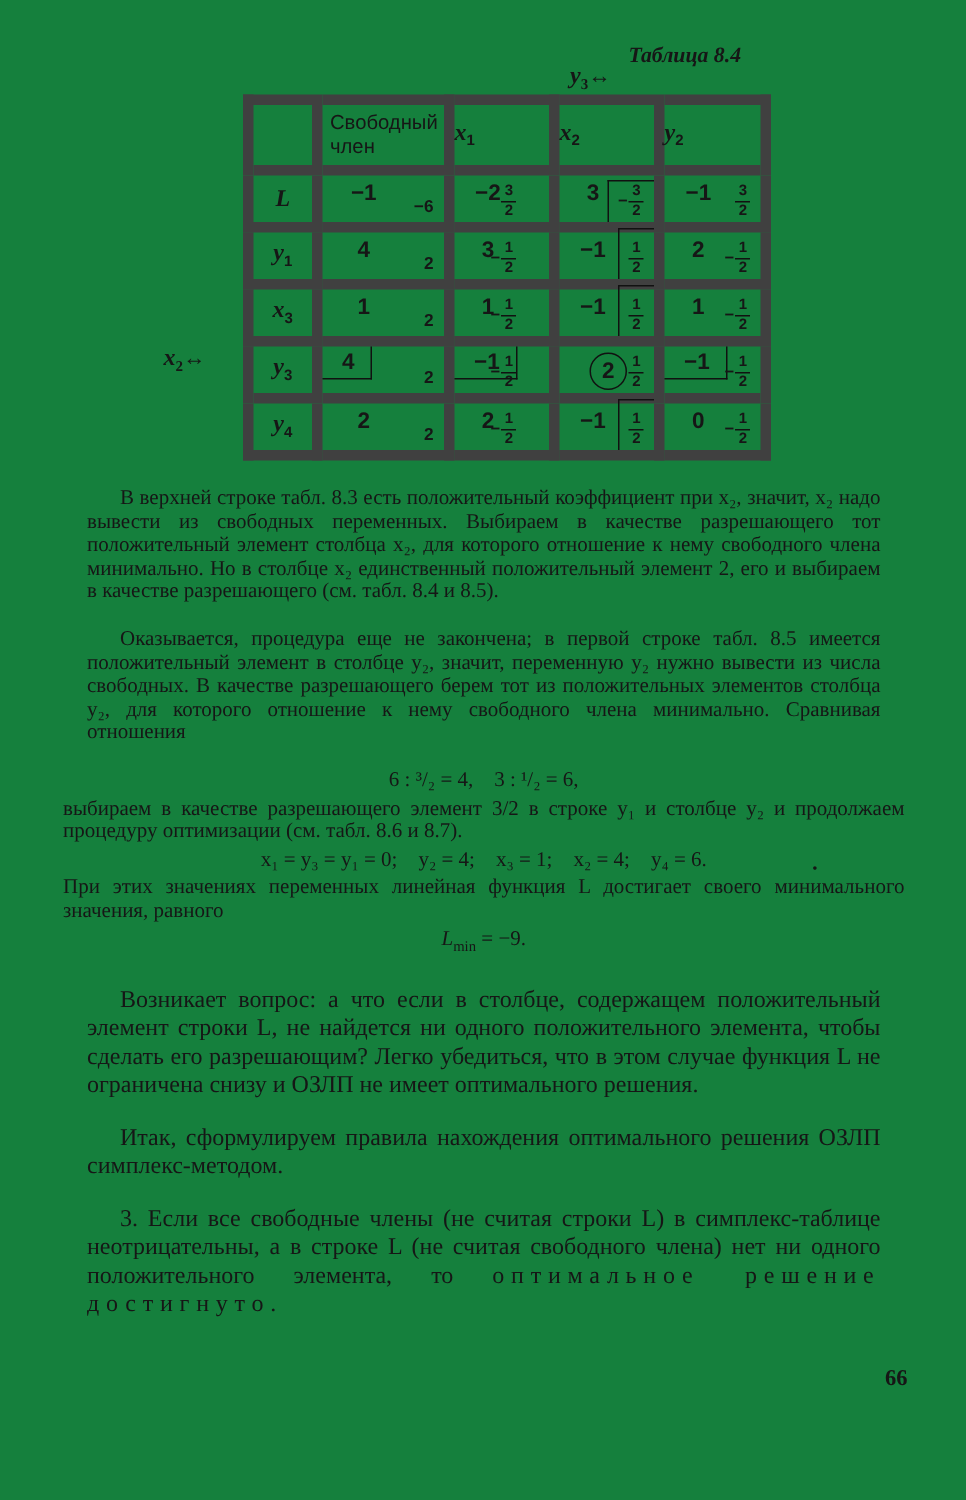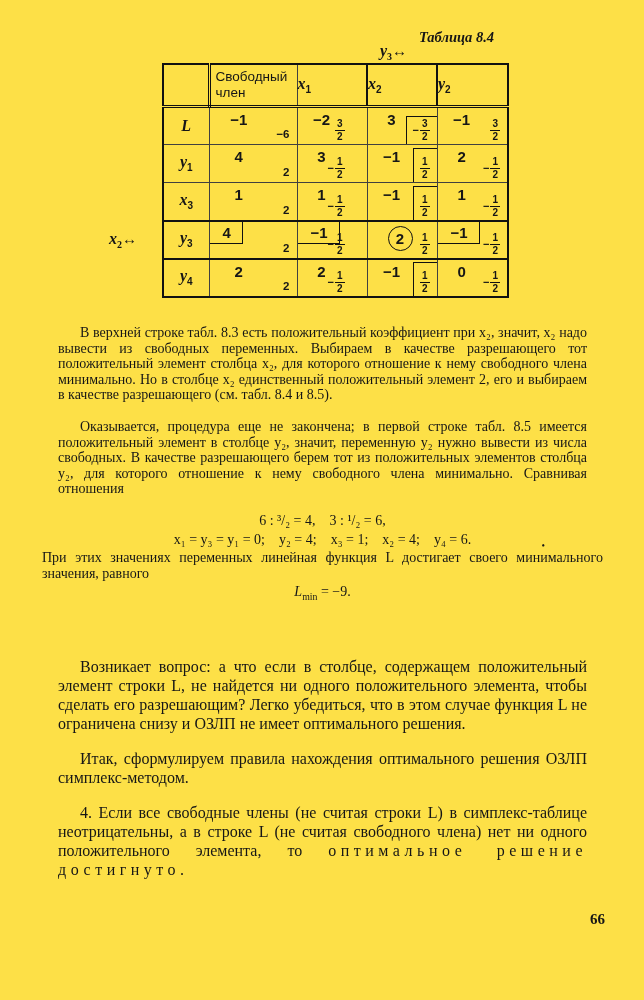--- a/index.html
+++ b/index.html
@@ -1,18 +1,18 @@
 <!DOCTYPE html>
 <html><head>
 <meta charset="utf-8">
 <style>
   html,body{margin:0;padding:0;}
   .page{
     position:relative; width:644px; height:1000px;
-    background:#fde047; color:#161616;
+    background:#15803d; color:#161616;
     font-family:"Liberation Serif", serif;
     overflow:hidden;
   }
   
   .caption{
     position:absolute; left:419px; top:29px;
     font-style:italic; font-weight:700; font-size:14.5px;
     font-family:"Liberation Serif", serif;
   }
   .marker{ position:absolute; font-size:15px; font-weight:700; }
@@ -22,21 +22,21 @@
   .marker-top{ left:380px; top:42px; }
   .marker-left{ left:109px; top:230px;text-align:right; }
 
   table.simplex{
     position:absolute; left:162px; top:63px;
     border-collapse:collapse; table-layout:fixed;
     width:345px; height:230px;
     font-family:"Liberation Sans", sans-serif;
   }
   table.simplex th, table.simplex td{
-    border:1px solid #404040; padding:0; position:relative;
+    border:7px solid #404040; padding:0; position:relative;
   }
   table.simplex{ border:2px solid #111; }
   tr.hdr th{ border-bottom:3px double #111; height:40px; }
   th.rowlab, tr.hdr th.c0{ border-right:3px double #111; }
   td.colx2, tr.hdr th.c3{ border-left:2px solid #111; border-right:2px solid #111; }
   tr.pivot td, tr.pivot th{ border-top:2px solid #111; border-bottom:2px solid #111; }
   tr.datarow{ height:38px; }
 
   tr.hdr th{ font-weight:400; font-size:13.5px; text-align:left; vertical-align:middle; }
   tr.hdr th.c1{ text-align:left; padding-left:5px; line-height:1.15; }
@@ -307,33 +307,34 @@
               </span></span>
           </td>
         </tr>
       </tbody>
   </table>
 
   <div class="body-small">
     <p class="para">В верхней строке табл. 8.3 есть положительный коэффициент при x₂, значит, x₂ надо вывести из свободных переменных. Выбираем в качестве разрешающего тот положительный элемент столбца x₂, для которого отношение к нему свободного члена минимально. Но в столбце x₂ единственный положительный элемент 2, его и выбираем в качестве разрешающего (см. табл. 8.4 и 8.5).</p>
     <p class="para">Оказывается, процедура еще не закончена; в первой строке табл. 8.5 имеется положительный элемент в столбце y₂, значит, переменную y₂ нужно вывести из числа свободных. В качестве разрешающего берем тот из положительных элементов столбца y₂, для которого отношение к нему свободного члена минимально. Сравнивая отношения</p>
     <div class="formula">6 : ³/₂ = 4, 3 : ¹/₂ = 6,</div>
+    <p class="noindent">выбираем в качестве разрешающего элемент 3/2 в строке y₁ и столбце y₂ и продолжаем процедуру оптимизации (см. табл. 8.6 и 8.7).</p>
     <div class="formula">
       <span>x₁ = y₃ = y₁ = 0; y₂ = 4; x₃ = 1; x₂ = 4; y₄ = 6.</span>
       <span class="bullet">•</span>
     </div>
     <p class="noindent">При этих значениях переменных линейная функция L достигает своего минимального значения, равного</p>
     <div class="formula f3">
       <i>L</i><sub>min</sub><span> = −9.</span>
     </div>
   </div>
 
   <div class="body-large">
     <p class="para">Возникает вопрос: а что если в столбце, содержащем положительный элемент строки L, не найдется ни одного положительного элемента, чтобы сделать его разрешающим? Легко убедиться, что в этом случае функция L не ограничена снизу и ОЗЛП не имеет оптимального решения.</p>
     <p class="para">Итак, сформулируем правила нахождения оптимального решения ОЗЛП симплекс-методом.</p>
     <p class="para">
-      <span>4. Если все свободные члены (не считая строки L) в симплекс-таблице неотрицательны, а в строке L (не считая свободного члена) нет ни одного положительного элемента, то </span><span class="sperrung">оптимальное решение достигнуто.</span>
+      <span>3. Если все свободные члены (не считая строки L) в симплекс-таблице неотрицательны, а в строке L (не считая свободного члена) нет ни одного положительного элемента, то </span><span class="sperrung">оптимальное решение достигнуто.</span>
     </p>
   </div>
 
   <div class="pageno">66</div>
 
 </div>
 
 </body></html>

